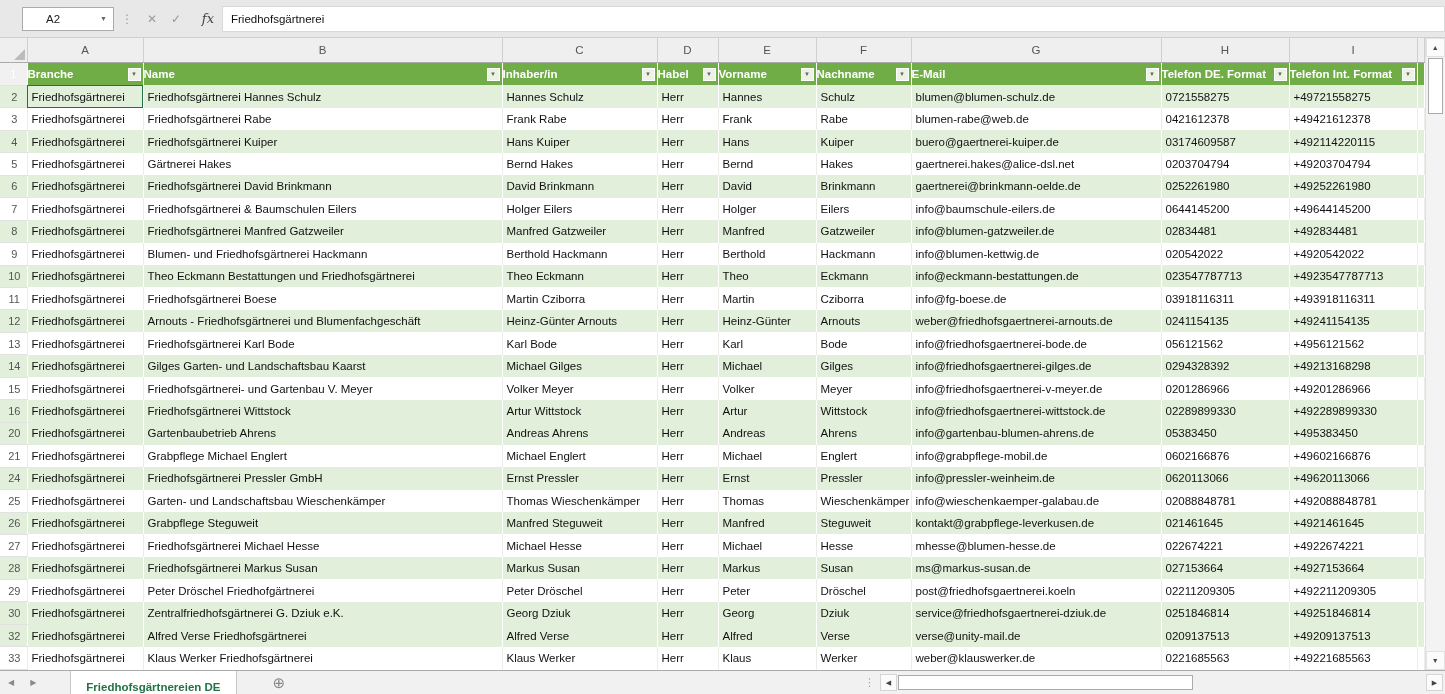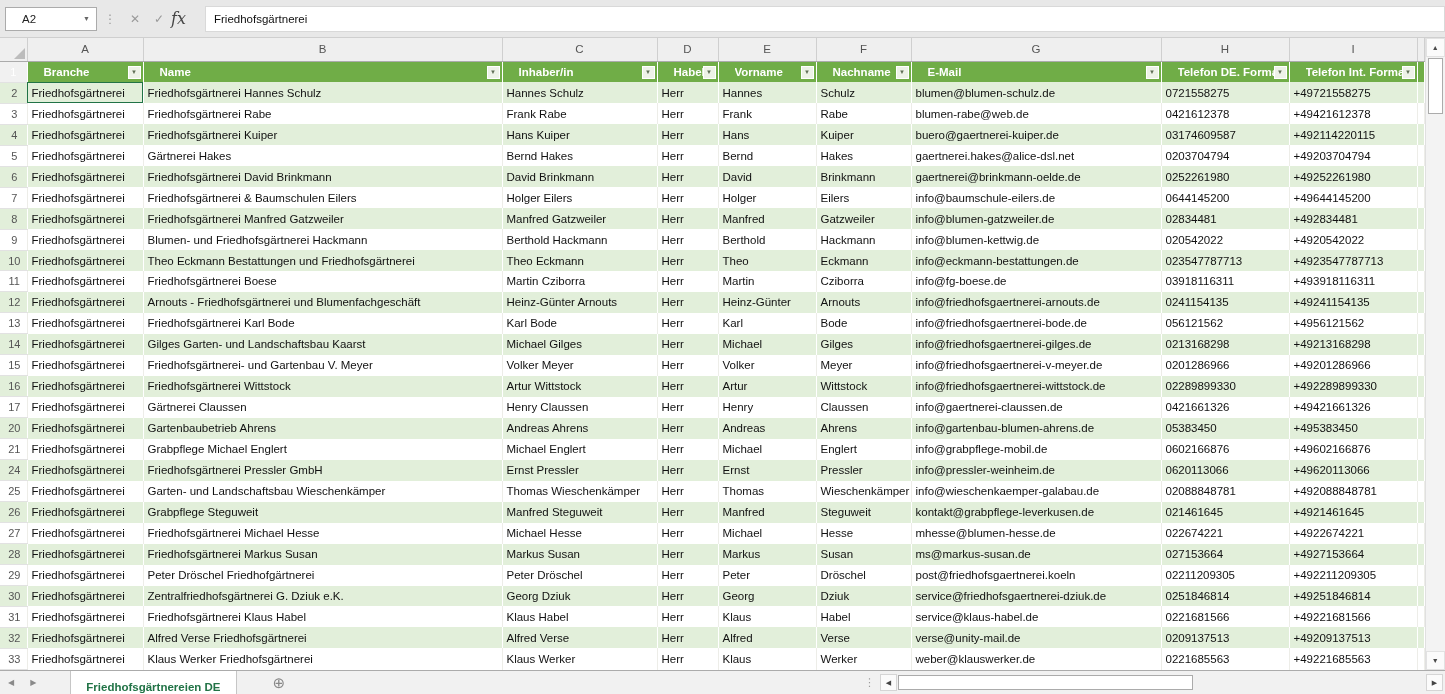--- a/index.html
+++ b/index.html
@@ -5,43 +5,43 @@
   * { box-sizing: border-box; }
   html,body { margin:0; padding:0; }
   body {
     width:1445px; height:694px; overflow:hidden;
     font-family:"Liberation Sans", sans-serif;
     background:#fff; font-size:11.5px; color:#111;
   }
 
   
   .fbar { height:38px; background:#E8E8E8; display:flex; align-items:center; border-bottom:1px solid #CFCFCF; }
-  .namebox { width:92px; height:24px; background:#fff; border:1px solid #ABABAB; margin-left:5px;
-             display:flex; align-items:center; padding-left:16px; color:#222; }
+  .namebox { width:92px; height:24px; background:#fff; border:1px solid #ABABAB; margin-left:22px;
+             display:flex; align-items:center; padding-left:23px; color:#222; }
   .nb-arrow { margin-left:auto; color:#666; font-size:7px; padding:0 6px; }
   .vgrip { color:#9b9b9b; font-size:12px; margin:0 7px; }
   .fbtn { color:#9a9a9a; font-size:12px; width:24px; text-align:center; }
   .fbtn.check { font-size:12px; }
-  .fxbtn { color:#444; width:26px; text-align:left; font-family:"DejaVu Serif", serif; font-style:italic; font-size:16px; }
+  .fxbtn { color:#444; width:26px; text-align:right; font-family:"DejaVu Serif", serif; font-style:italic; font-size:13px; }
   .formula-field { flex:1; height:26px; background:#fff; border:1px solid #D9D9D9; margin-left:8px;
                    display:flex; align-items:center; padding-left:8px; color:#111; }
 
   
   .grid { height:632px; display:flex; background:#fff; }
   table { border-collapse:collapse; table-layout:fixed; width:1424px; }
   td { overflow:hidden; white-space:nowrap; padding:0; }
 
   tr.letters td { height:20px; background:#EFEFEF; border-right:1px solid #CFCFCF; border-bottom:1px solid #ABABAB;
                   text-align:center; color:#555; font-size:11.5px; }
   td.corner { position:relative; }
   td.corner::after { content:""; position:absolute; right:2px; bottom:2px;
                      border-left:11px solid transparent; border-bottom:11px solid #BCBCBC; }
 
   tr.hrow td { height:18px; background:#70AD47; color:#fff; font-weight:bold; border-right:1px solid #FFF; }
-  .hcell { display:flex; align-items:center; padding:0 2px 0 16px; }
+  .hcell { display:flex; align-items:center; padding:0 2px 0 0; }
   .hlabel { overflow:hidden; white-space:nowrap; }
   .fbox { width:13px; height:13px; background:#EDF2E7; border:1px solid #FFF; color:#5F6F55;
           font-size:6px; display:flex; align-items:center; justify-content:center; flex:none; margin-left:auto; }
 
   tr.data td { height:18px; padding:0 2px 0 4px; }
   tr.band td { background:#E2EFDA; border-right:1px solid #FFF; }
   tr.plain td { background:#FFF; border-right:1px solid #EDEDE8; }
   td.rnum { background:#F1F1F1; border-right:1px solid #B5B5B5; border-bottom:1px solid #E2E2E2;
             text-align:center; color:#555; font-size:11px; padding:0; }
   tr.hrow td.rnum { background:#F1F1F1; font-weight:normal; }
@@ -305,21 +305,21 @@
           <td class="fill"></td>
         </tr>
         <tr class="data band">
           <td class="rnum">12</td>
           <td>Friedhofsgärtnerei</td>
           <td>Arnouts - Friedhofsgärtnerei und Blumenfachgeschäft</td>
           <td>Heinz-Günter Arnouts</td>
           <td>Herr</td>
           <td>Heinz-Günter</td>
           <td>Arnouts</td>
-          <td>info@friedhofsgaertnerei-arnouts.de</td>
+          <td>weber@friedhofsgaertnerei-arnouts.de</td>
           <td>0241154135</td>
           <td>+49241154135</td>
           <td class="fill"></td>
         </tr>
         <tr class="data plain">
           <td class="rnum">13</td>
           <td>Friedhofsgärtnerei</td>
           <td>Friedhofsgärtnerei Karl Bode</td>
           <td>Karl Bode</td>
           <td>Herr</td>
@@ -332,21 +332,21 @@
         </tr>
         <tr class="data band">
           <td class="rnum">14</td>
           <td>Friedhofsgärtnerei</td>
           <td>Gilges Garten- und Landschaftsbau Kaarst</td>
           <td>Michael Gilges</td>
           <td>Herr</td>
           <td>Michael</td>
           <td>Gilges</td>
           <td>info@friedhofsgaertnerei-gilges.de</td>
-          <td>0213168298</td>
+          <td>0294328392</td>
           <td>+49213168298</td>
           <td class="fill"></td>
         </tr>
         <tr class="data plain">
           <td class="rnum">15</td>
           <td>Friedhofsgärtnerei</td>
           <td>Friedhofsgärtnerei- und Gartenbau V. Meyer</td>
           <td>Volker Meyer</td>
           <td>Herr</td>
           <td>Volker</td>
@@ -362,33 +362,20 @@
           <td>Friedhofsgärtnerei Wittstock</td>
           <td>Artur Wittstock</td>
           <td>Herr</td>
           <td>Artur</td>
           <td>Wittstock</td>
           <td>info@friedhofsgaertnerei-wittstock.de</td>
           <td>02289899330</td>
           <td>+492289899330</td>
           <td class="fill"></td>
         </tr>
-        <tr class="data plain">
-          <td class="rnum">17</td>
-          <td>Friedhofsgärtnerei</td>
-          <td>Gärtnerei Claussen</td>
-          <td>Henry Claussen</td>
-          <td>Herr</td>
-          <td>Henry</td>
-          <td>Claussen</td>
-          <td>info@gaertnerei-claussen.de</td>
-          <td>0421661326</td>
-          <td>+49421661326</td>
-          <td class="fill"></td>
-        </tr>
         <tr class="data band">
           <td class="rnum">20</td>
           <td>Friedhofsgärtnerei</td>
           <td>Gartenbaubetrieb Ahrens</td>
           <td>Andreas Ahrens</td>
           <td>Herr</td>
           <td>Andreas</td>
           <td>Ahrens</td>
           <td>info@gartenbau-blumen-ahrens.de</td>
           <td>05383450</td>
@@ -490,33 +477,20 @@
           <td class="rnum">30</td>
           <td>Friedhofsgärtnerei</td>
           <td>Zentralfriedhofsgärtnerei G. Dziuk e.K.</td>
           <td>Georg Dziuk</td>
           <td>Herr</td>
           <td>Georg</td>
           <td>Dziuk</td>
           <td>service@friedhofsgaertnerei-dziuk.de</td>
           <td>0251846814</td>
           <td>+49251846814</td>
-          <td class="fill"></td>
-        </tr>
-        <tr class="data plain">
-          <td class="rnum">31</td>
-          <td>Friedhofsgärtnerei</td>
-          <td>Friedhofsgärtnerei Klaus Habel</td>
-          <td>Klaus Habel</td>
-          <td>Herr</td>
-          <td>Klaus</td>
-          <td>Habel</td>
-          <td>service@klaus-habel.de</td>
-          <td>0221681566</td>
-          <td>+49221681566</td>
           <td class="fill"></td>
         </tr>
         <tr class="data band">
           <td class="rnum">32</td>
           <td>Friedhofsgärtnerei</td>
           <td>Alfred Verse Friedhofsgärtnerei</td>
           <td>Alfred Verse</td>
           <td>Herr</td>
           <td>Alfred</td>
           <td>Verse</td>

